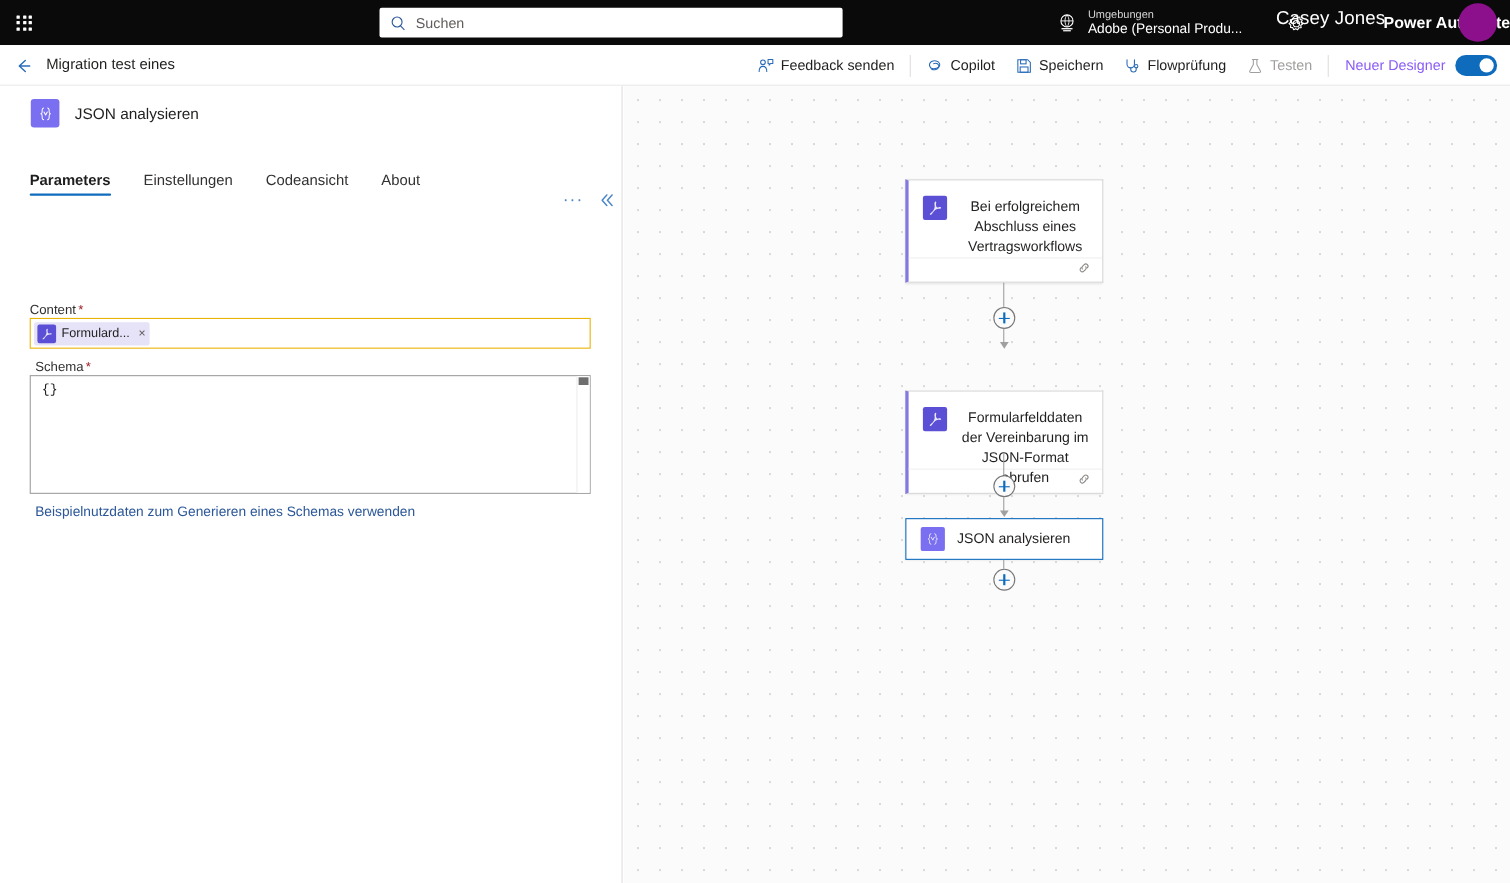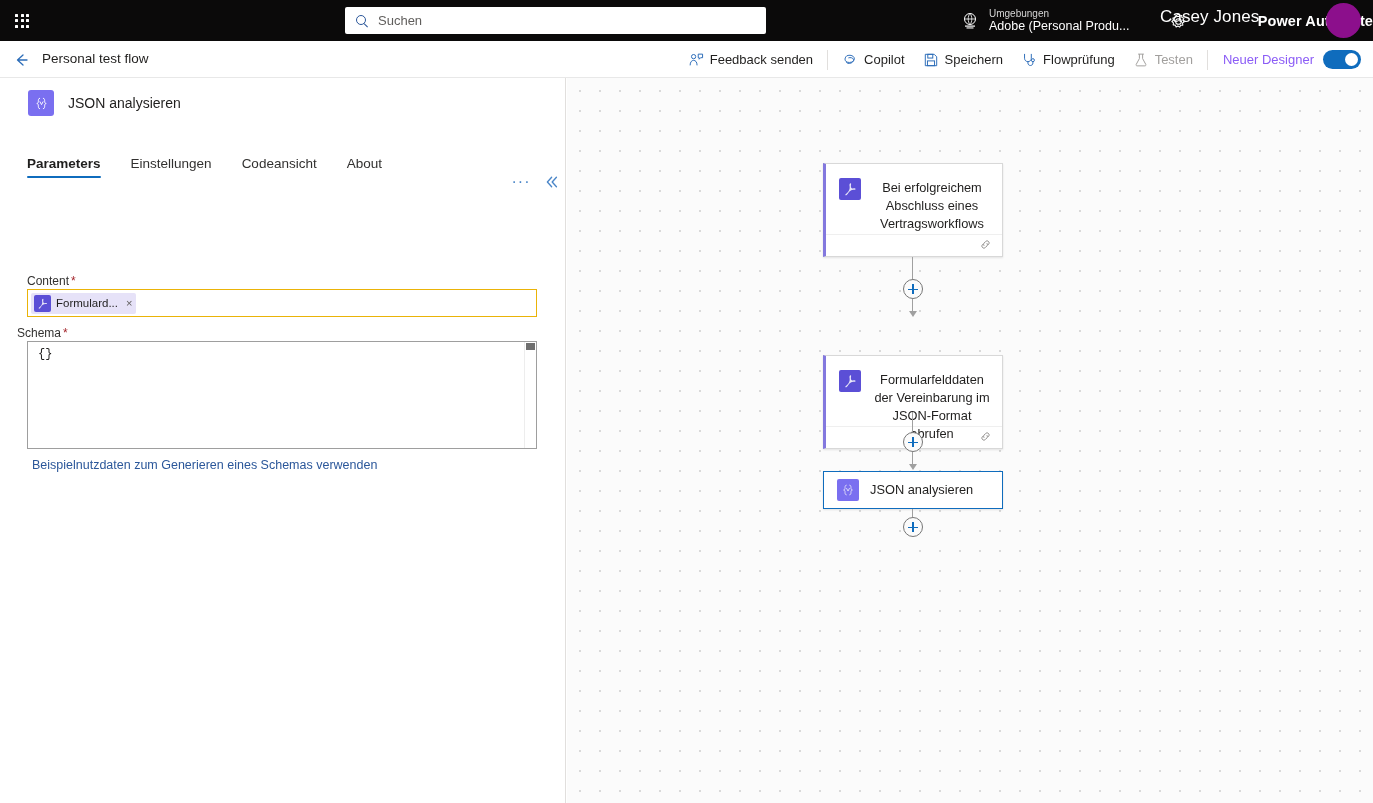--- a/index.html
+++ b/index.html
@@ -364,21 +364,21 @@
   <div id="user-name">Casey Jones</div>
   <div id="avatar"></div>
 </div>
 
 <div id="cmdbar">
   <div id="back-arrow">
     <svg width="20" height="20" viewBox="0 0 20 20">
       <path d="M12 5 L6.5 10 L12 15 M6.5 10 H16" fill="none" stroke="#2b6cb8" stroke-width="1.3" stroke-linecap="round" stroke-linejoin="round"></path>
     </svg>
   </div>
-  <div id="flow-title">Personal test flow</div>
+  <div id="flow-title">Migration test eines</div>
 
   <div id="cmd-actions">
 
     <div class="cmd-item">
       <span class="ci">
         <svg width="16" height="16" viewBox="0 0 18 18">
           <circle cx="6.3" cy="5.2" r="2.4" fill="none" stroke="#2b6cb8" stroke-width="1.1"></circle>
           <path d="M2.4 14.6 C2.4 11.2 4.2 9.4 6.3 9.4 C8.4 9.4 10.2 11.2 10.2 14.6" fill="none" stroke="#2b6cb8" stroke-width="1.1" stroke-linecap="round"></path>
           <path d="M11.5 2.4 H16.4 V6.4 H14.2 L12.6 8.1 V6.4 H11.5 Z" fill="none" stroke="#2b6cb8" stroke-width="1.1" stroke-linejoin="round"></path>
         </svg>
@@ -481,21 +481,21 @@
                    C6.5 8.7 8.6 7.4 10.2 7.6 C11.4 7.8 12 7.4 11.9 6.9
                    C11.8 6.3 10.8 6.2 9.6 6.6 C8.4 7 7.6 5.6 7.8 4
                    C8 2.8 8.2 2 7.6 2 Z" fill="#e8e6f8"></path>
         </svg>
       </span>
       <span id="chip-text">Formulard...</span>
       <span id="chip-x">×</span>
     </div>
   </div>
 
-  <div class="field-label" style="left:17px; top:248px;">
+  <div class="field-label" style="left:32px; top:248px;">
     <span>Schema</span><span class="req">*</span>
   </div>
 
   <div id="schema-box">
     <div id="schema-text">{}</div>
     <div id="schema-scroll">
       <div class="thumb"></div>
     </div>
   </div>
 

